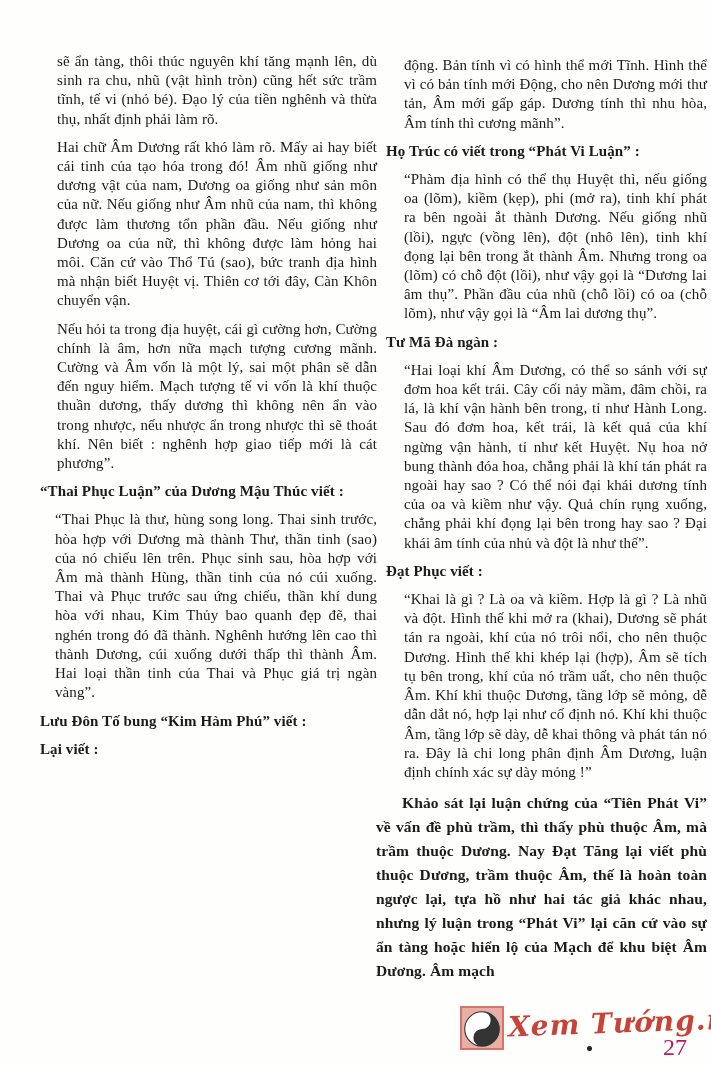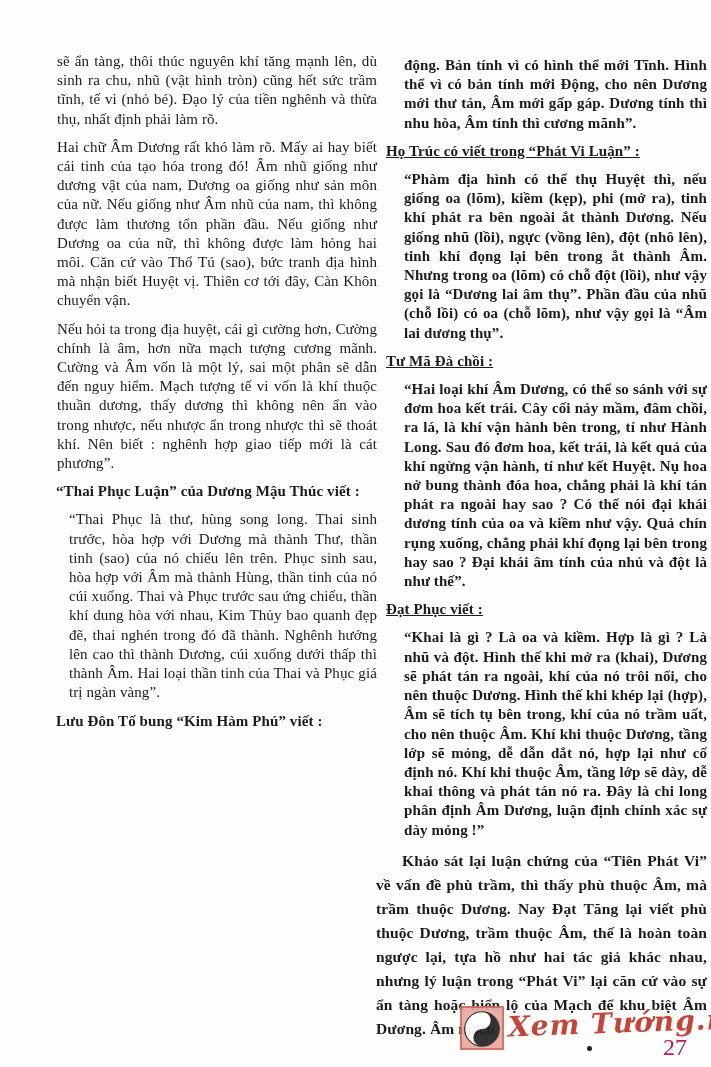--- a/index.html
+++ b/index.html
@@ -16,24 +16,24 @@
   .col-left{left:40px;width:337px;}
   .col-right{left:376px;top:56px;width:331px;}
   .para,.quote,.heading,.bold-para{
     font-size:15px;
     line-height:19.2px;
     text-align:justify;
     margin:0 0 9px 0;
     letter-spacing:0.1px;
   }
   .para{margin-left:17px;}
-  .quote{margin-left:29px;}
-  .heading{font-weight:bold;margin-left:16px;margin-top:4px;}
-  .col-right .heading{margin-left:10px;text-decoration:underline;}
-  .col-right .para,.col-right .quote{margin-left:28px;font-weight:bold;}
+  .quote{margin-left:15px;}
+  .heading{font-weight:bold;margin-left:0;margin-top:4px;}
+  .col-right .heading{margin-left:10px;}
+  .col-right .para,.col-right .quote{margin-left:28px;}
   .bold-para{font-weight:bold;margin-left:0;text-indent:26px;font-size:15.5px;line-height:24px;}
   .watermark{
     position:absolute;left:460px;top:1006px;
     display:flex;align-items:flex-start;
     pointer-events:none;
   }
   .wm-icon{
     display:inline-block;width:44px;height:44px;
     background:#e8a9a0;
     border:2px solid #cf6a5e;
@@ -67,27 +67,28 @@
 
 <div class="page">
 
   <div class="col col-left">
     <p class="para">sẽ ẩn tàng, thôi thúc nguyên khí tăng mạnh lên, dù sinh ra chu, nhũ (vật hình tròn) cũng hết sức trầm tĩnh, tế vi (nhỏ bé). Đạo lý của tiền nghênh và thừa thụ, nhất định phải làm rõ.</p>
     <p class="para">Hai chữ Âm Dương rất khó làm rõ. Mấy ai hay biết cái tinh của tạo hóa trong đó! Âm nhũ giống như dương vật của nam, Dương oa giống như sản môn của nữ. Nếu giống như Âm nhũ của nam, thì không được làm thương tổn phần đầu. Nếu giống như Dương oa của nữ, thì không được làm hỏng hai môi. Căn cứ vào Thổ Tú (sao), bức tranh địa hình mà nhận biết Huyệt vị. Thiên cơ tới đây, Càn Khôn chuyển vận.</p>
     <p class="para">Nếu hỏi ta trong địa huyệt, cái gì cường hơn, Cường chính là âm, hơn nữa mạch tượng cương mãnh. Cường và Âm vốn là một lý, sai một phân sẽ dẫn đến nguy hiểm. Mạch tượng tế vi vốn là khí thuộc thuần dương, thấy dương thì không nên ẩn vào trong nhược, nếu nhược ẩn trong nhược thì sẽ thoát khí. Nên biết : nghênh hợp giao tiếp mới là cát phương”.</p>
     <p class="heading">“Thai Phục Luận” của Dương Mậu Thúc viết :</p>
     <p class="quote">“Thai Phục là thư, hùng song long. Thai sinh trước, hòa hợp với Dương mà thành Thư, thần tinh (sao) của nó chiếu lên trên. Phục sinh sau, hòa hợp với Âm mà thành Hùng, thần tinh của nó cúi xuống. Thai và Phục trước sau ứng chiếu, thần khí dung hòa với nhau, Kim Thủy bao quanh đẹp đẽ, thai nghén trong đó đã thành. Nghênh hướng lên cao thì thành Dương, cúi xuống dưới thấp thì thành Âm. Hai loại thần tinh của Thai và Phục giá trị ngàn vàng”.</p>
     <p class="heading">Lưu Đôn Tố bung “Kim Hàm Phú” viết :</p>
+    <p class="heading">Lại viết :</p>
   </div>
 
   <div class="col col-right">
     <p class="para">động. Bản tính vì có hình thể mới Tĩnh. Hình thể vì có bản tính mới Động, cho nên Dương mới thư tản, Âm mới gấp gáp. Dương tính thì nhu hòa, Âm tính thì cương mãnh”.</p>
     <p class="heading">Họ Trúc có viết trong “Phát Vi Luận” :</p>
     <p class="quote">“Phàm địa hình có thể thụ Huyệt thì, nếu giống oa (lõm), kiềm (kẹp), phi (mở ra), tinh khí phát ra bên ngoài ắt thành Dương. Nếu giống nhũ (lồi), ngực (vồng lên), đột (nhô lên), tinh khí đọng lại bên trong ắt thành Âm. Nhưng trong oa (lõm) có chỗ đột (lồi), như vậy gọi là “Dương lai âm thụ”. Phần đầu của nhũ (chỗ lồi) có oa (chỗ lõm), như vậy gọi là “Âm lai dương thụ”.</p>
-    <p class="heading">Tư Mã Đà chồi :</p>
+    <p class="heading">Tư Mã Đà ngàn :</p>
     <p class="quote">“Hai loại khí Âm Dương, có thể so sánh với sự đơm hoa kết trái. Cây cối nảy mầm, đâm chồi, ra lá, là khí vận hành bên trong, tỉ như Hành Long. Sau đó đơm hoa, kết trái, là kết quả của khí ngừng vận hành, tỉ như kết Huyệt. Nụ hoa nở bung thành đóa hoa, chẳng phải là khí tán phát ra ngoài hay sao ? Có thể nói đại khái dương tính của oa và kiềm như vậy. Quả chín rụng xuống, chẳng phải khí đọng lại bên trong hay sao ? Đại khái âm tính của nhủ và đột là như thế”.</p>
     <p class="heading">Đạt Phục viết :</p>
     <p class="quote">“Khai là gì ? Là oa và kiềm. Hợp là gì ? Là nhũ và đột. Hình thế khi mở ra (khai), Dương sẽ phát tán ra ngoài, khí của nó trôi nổi, cho nên thuộc Dương. Hình thế khi khép lại (hợp), Âm sẽ tích tụ bên trong, khí của nó trầm uất, cho nên thuộc Âm. Khí khi thuộc Dương, tầng lớp sẽ mỏng, dễ dẫn dắt nó, hợp lại như cố định nó. Khí khi thuộc Âm, tầng lớp sẽ dày, dễ khai thông và phát tán nó ra. Đây là chi long phân định Âm Dương, luận định chính xác sự dày mỏng !”</p>
     <p class="bold-para">Khảo sát lại luận chứng của “Tiên Phát Vi” về vấn đề phù trầm, thì thấy phù thuộc Âm, mà trầm thuộc Dương. Nay Đạt Tăng lại viết phù thuộc Dương, trầm thuộc Âm, thế là hoàn toàn ngược lại, tựa hồ như hai tác giả khác nhau, nhưng lý luận trong “Phát Vi” lại căn cứ vào sự ẩn tàng hoặc hiển lộ của Mạch để khu biệt Âm Dương. Âm mạch</p>
   </div>
 
   <div class="watermark">
     <span class="wm-icon">
       <svg width="36" height="36" viewBox="0 0 100 100">
         <circle cx="50" cy="50" r="48" fill="#ffffff" stroke="#222" stroke-width="3"></circle>

